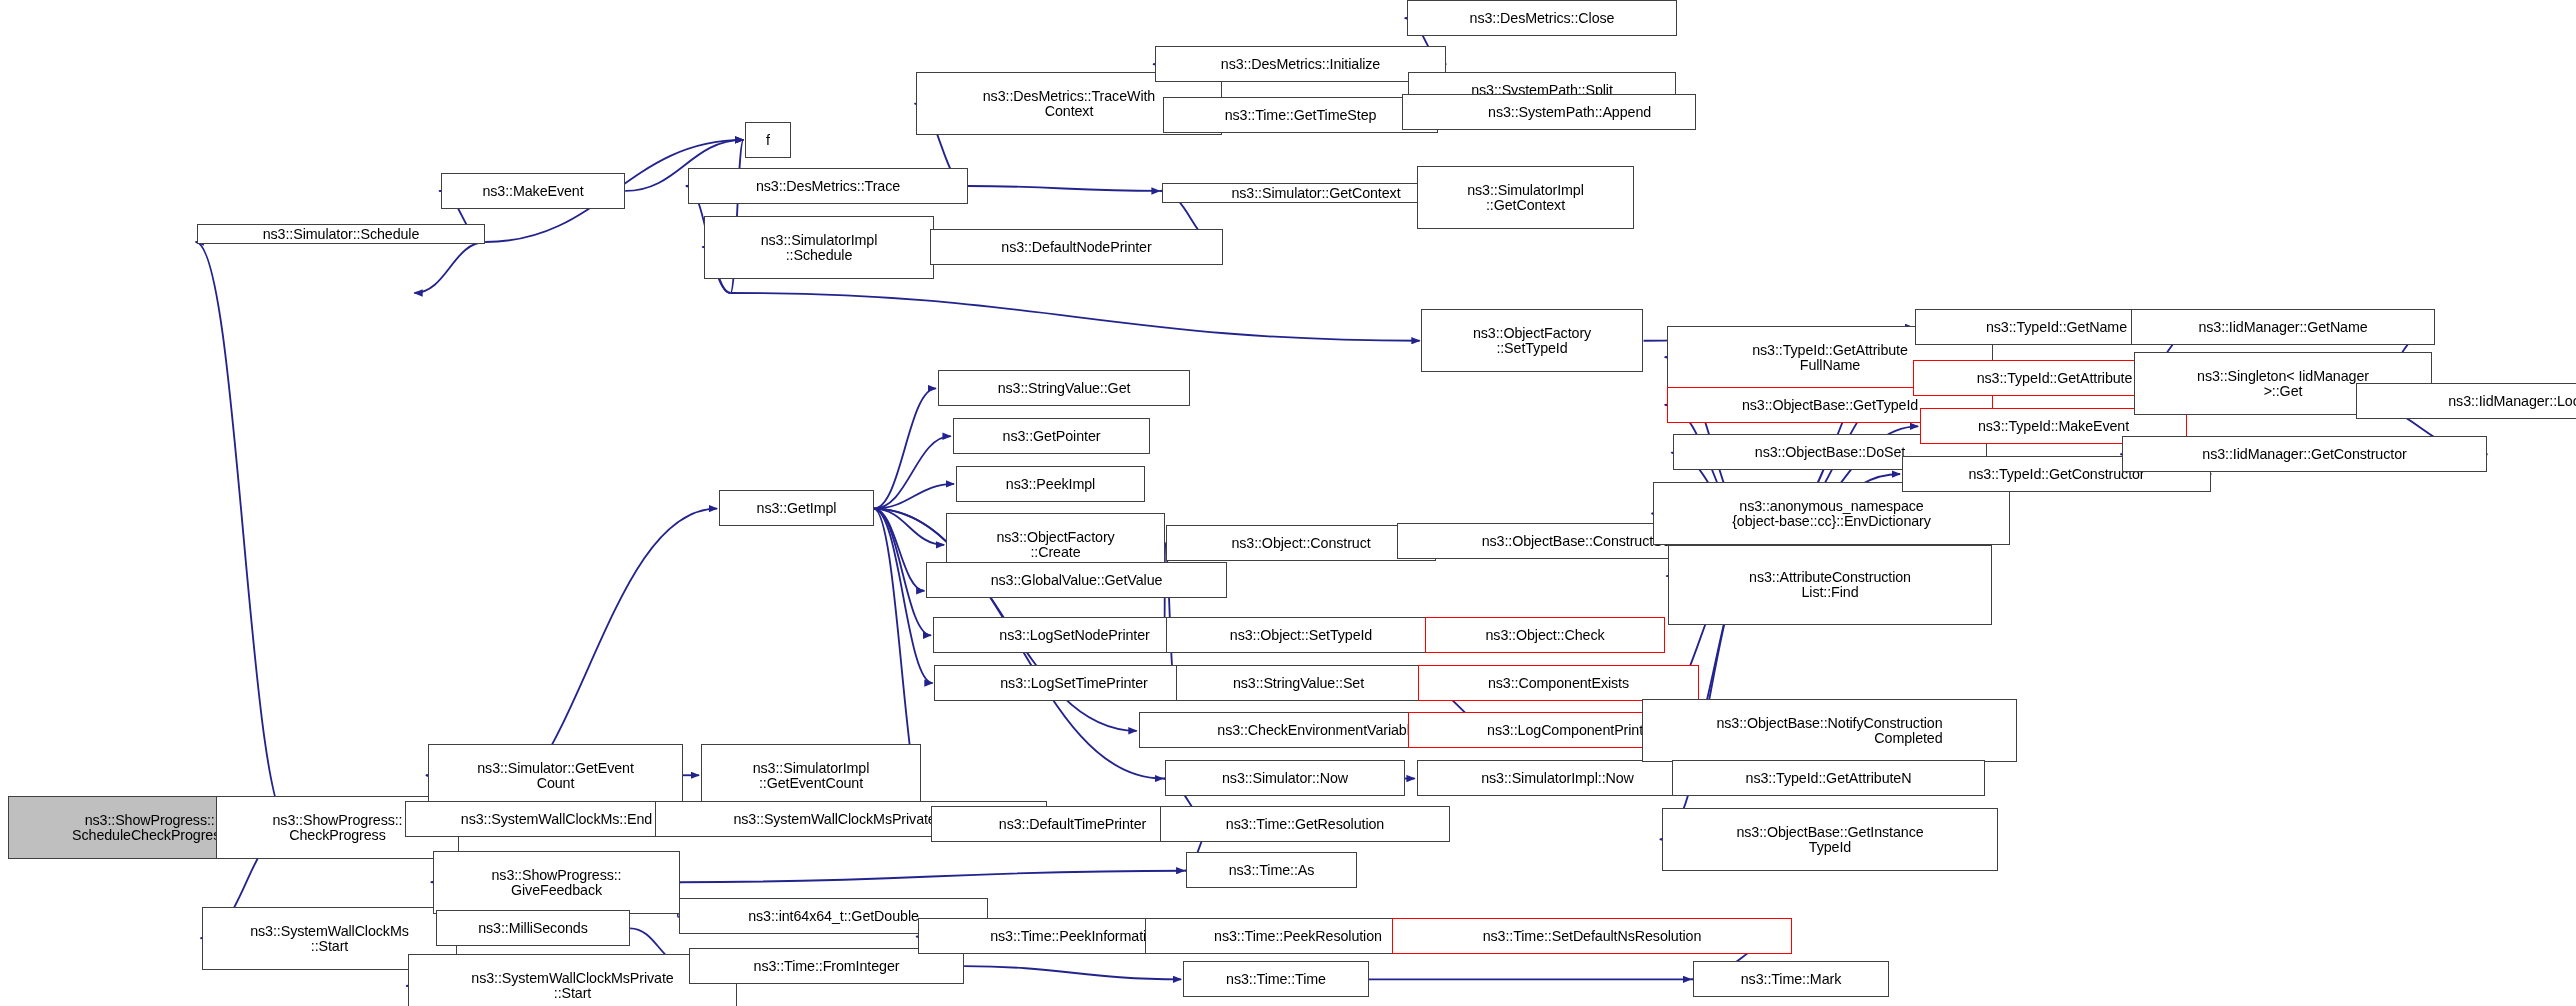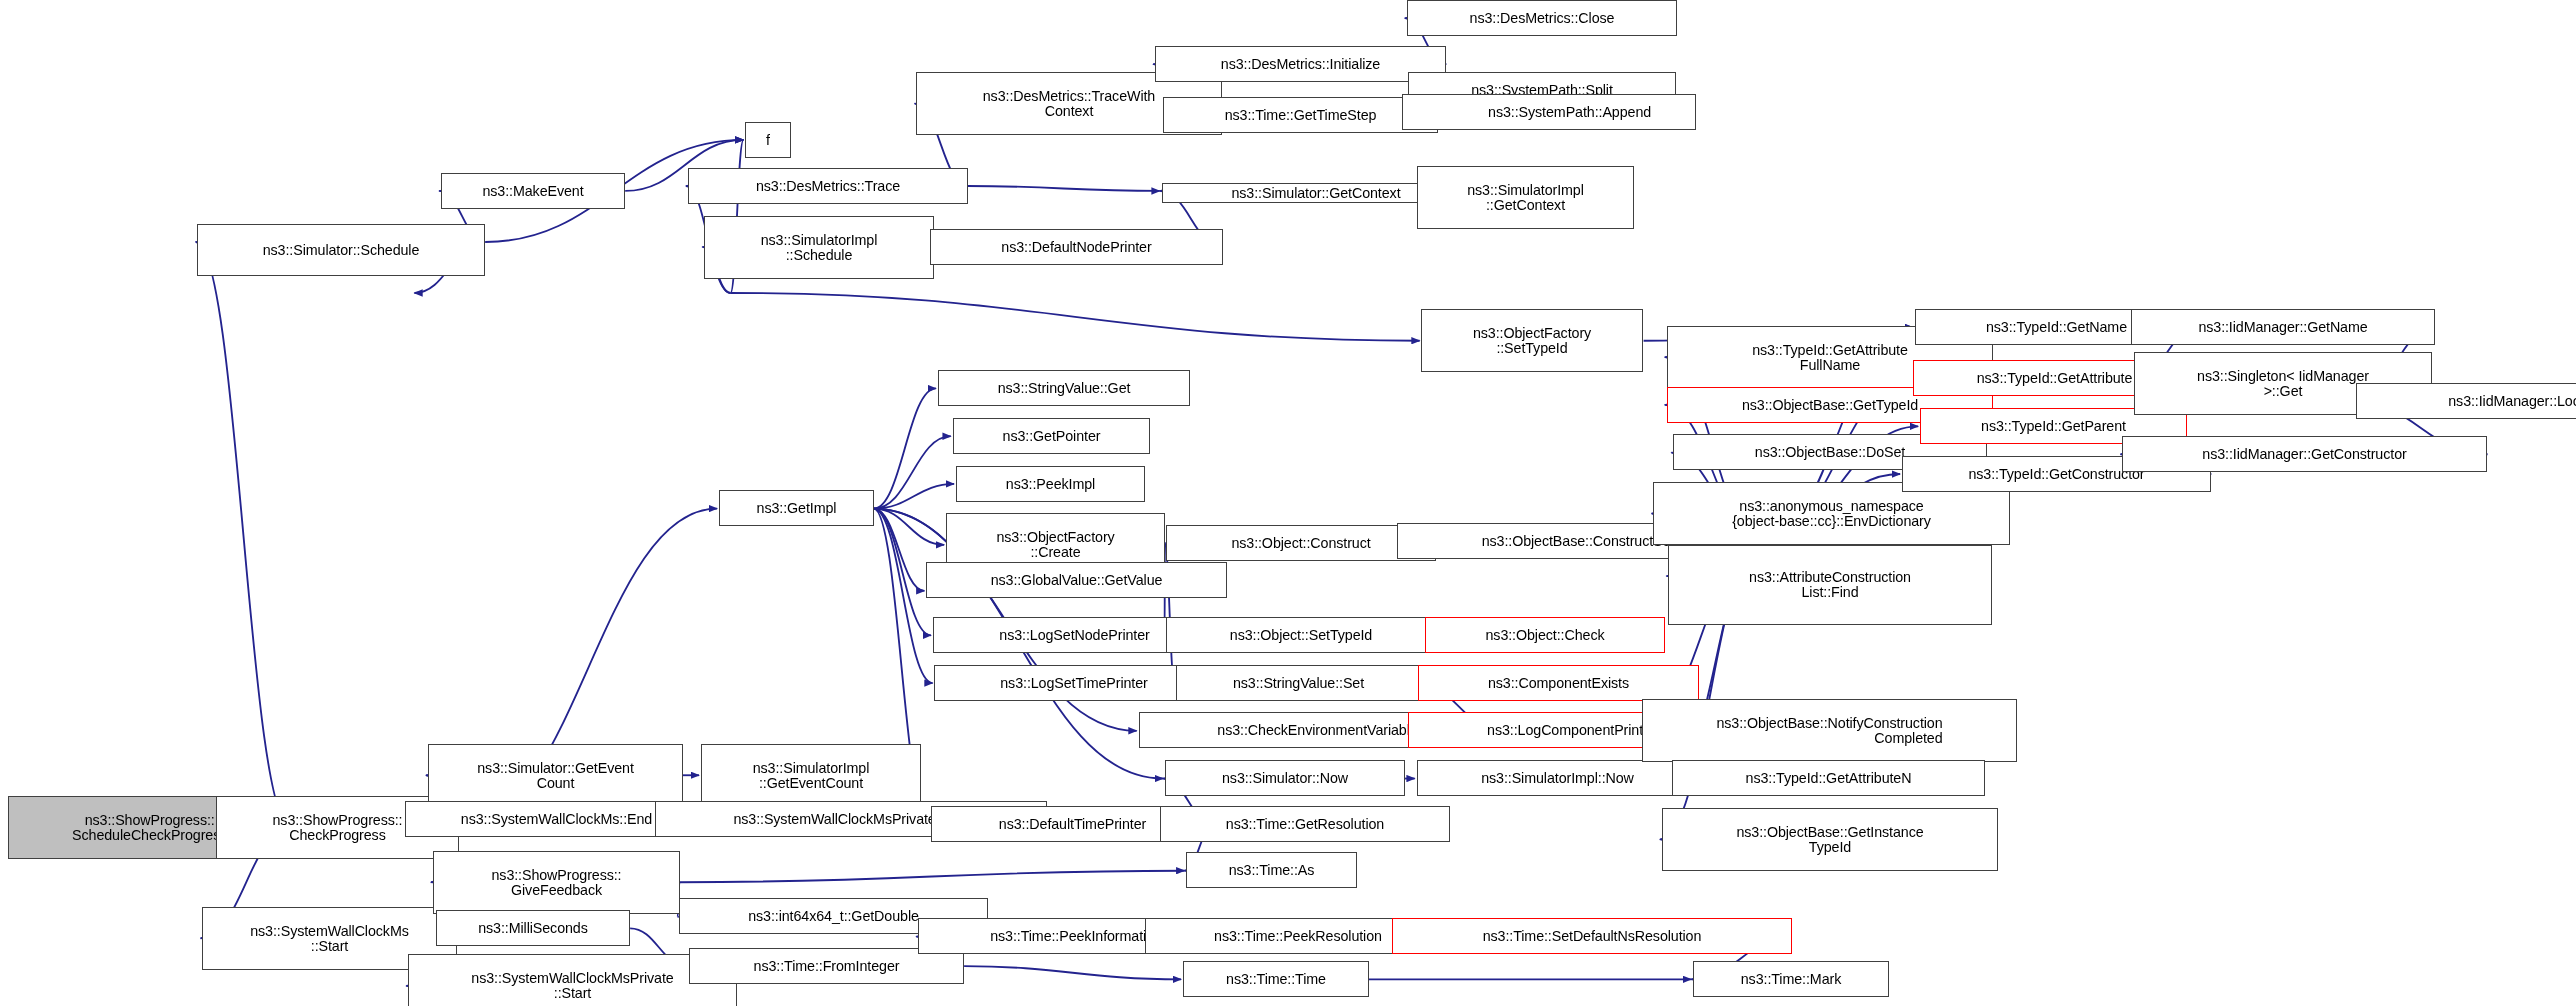--- a/index.html
+++ b/index.html
@@ -151,21 +151,21 @@
     <div class="node" style="left: 931px; top: 806px; width: 283px; height: 36px;">ns3::DefaultTimePrinter</div>
     <div class="node" style="left: 918px; top: 918px; width: 316px; height: 36px;">ns3::Time::PeekInformation</div>
     <div class="node" style="left: 1183px; top: 961px; width: 186px; height: 36px;">ns3::Time::Time</div>
     <div class="node" style="left: 1145px; top: 918px; width: 306px; height: 36px;">ns3::Time::PeekResolution</div>
     <div class="node red" style="left: 1392px; top: 918px; width: 400px; height: 36px;">ns3::Time::SetDefaultNsResolution</div>
     <div class="node" style="left: 1693px; top: 961px; width: 196px; height: 36px;">ns3::Time::Mark</div>
     <div class="node" style="left: 1160px; top: 806px; width: 290px; height: 36px;">ns3::Time::GetResolution</div>
     <div class="node" style="left: 1186px; top: 852px; width: 171px; height: 36px;">ns3::Time::As</div>
     <div class="node" style="left: 1165px; top: 760px; width: 240px; height: 36px;">ns3::Simulator::Now</div>
     <div class="node" style="left: 1417px; top: 760px; width: 281px; height: 36px;">ns3::SimulatorImpl::Now</div>
-    <div class="node" style="left: 197px; top: 224px; width: 288px; height: 52px;">ns3::Simulator::Schedule</div>
+    <div class="node" style="left: 197px; top: 224px; width: 288px; height: 20px;">ns3::Simulator::Schedule</div>
     <div class="node" style="left: 441px; top: 173px; width: 184px; height: 36px;">ns3::MakeEvent</div>
     <div class="node" style="left: 745px; top: 122px; width: 46px; height: 36px;">f</div>
     <div class="node" style="left: 688px; top: 168px; width: 280px; height: 36px;">ns3::DesMetrics::Trace</div>
     <div class="node" style="left: 704px; top: 216px; width: 230px; height: 63px;">ns3::SimulatorImpl
 ::Schedule</div>
     <div class="node" style="left: 916px; top: 72px; width: 306px; height: 63px;">ns3::DesMetrics::TraceWith
 Context</div>
     <div class="node" style="left: 1155px; top: 46px; width: 291px; height: 36px;">ns3::DesMetrics::Initialize</div>
     <div class="node" style="left: 1163px; top: 97px; width: 275px; height: 36px;">ns3::Time::GetTimeStep</div>
     <div class="node" style="left: 1407px; top: 0px; width: 270px; height: 36px;">ns3::DesMetrics::Close</div>
@@ -202,21 +202,21 @@
 {object-base::cc}::EnvDictionary</div>
     <div class="node" style="left: 1668px; top: 545px; width: 324px; height: 80px;">ns3::AttributeConstruction
 List::Find</div>
     <div class="node" style="left: 1642px; top: 699px; width: 375px; height: 63px; text-align: right;">ns3::ObjectBase::NotifyConstruction
 Completed</div>
     <div class="node" style="left: 1672px; top: 760px; width: 313px; height: 36px;">ns3::TypeId::GetAttributeN</div>
     <div class="node" style="left: 1662px; top: 808px; width: 336px; height: 63px;">ns3::ObjectBase::GetInstance
 TypeId</div>
     <div class="node" style="left: 1915px; top: 309px; width: 283px; height: 36px;">ns3::TypeId::GetName</div>
     <div class="node red" style="left: 1913px; top: 360px; width: 283px; height: 36px;">ns3::TypeId::GetAttribute</div>
-    <div class="node red" style="left: 1920px; top: 408px; width: 267px; height: 36px;">ns3::TypeId::GetParent</div>
+    <div class="node red" style="left: 1920px; top: 408px; width: 267px; height: 36px;">ns3::TypeId::MakeEvent</div>
     <div class="node" style="left: 1902px; top: 456px; width: 309px; height: 36px;">ns3::TypeId::GetConstructor</div>
     <div class="node" style="left: 2131px; top: 309px; width: 304px; height: 36px;">ns3::IidManager::GetName</div>
     <div class="node" style="left: 2134px; top: 352px; width: 298px; height: 63px;">ns3::Singleton&lt; IidManager
 &gt;::Get</div>
     <div class="node" style="left: 2122px; top: 436px; width: 365px; height: 36px;">ns3::IidManager::GetConstructor</div>
     <div class="node" style="left: 2356px; top: 383px; width: 410px; height: 36px;">ns3::IidManager::LookupInformation</div>
   </div>
 
 
 </body></html>

